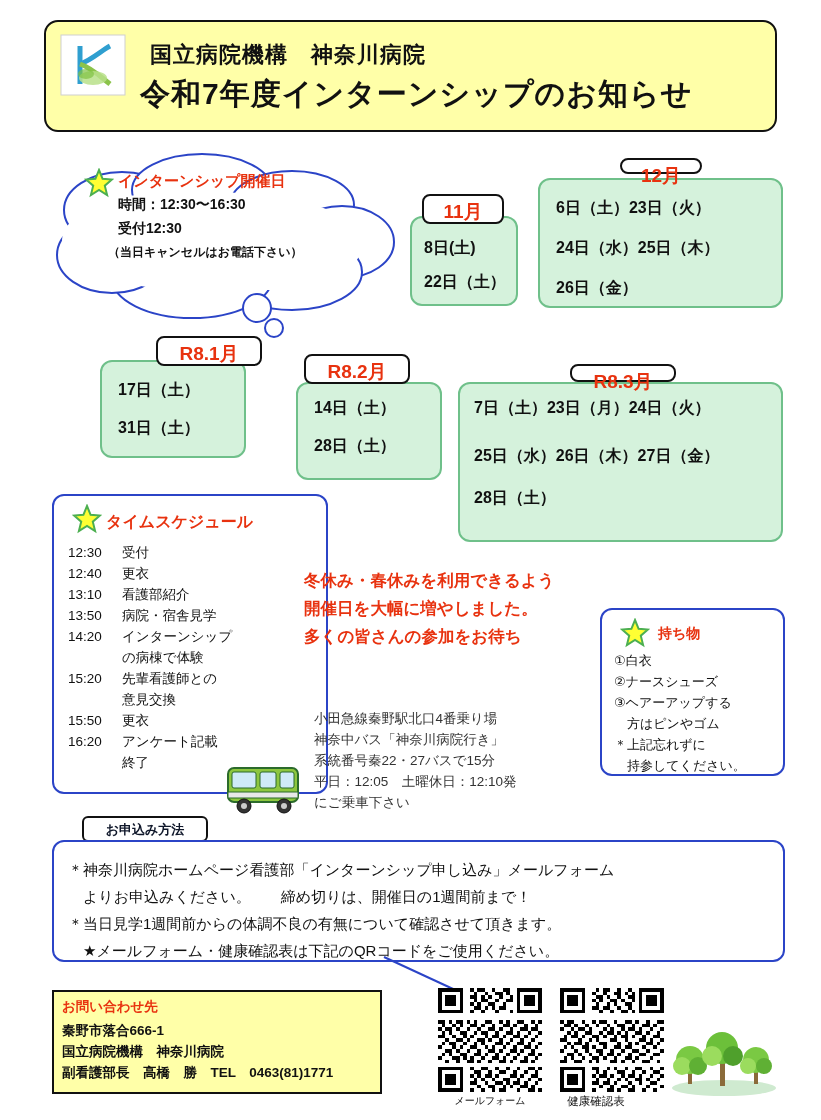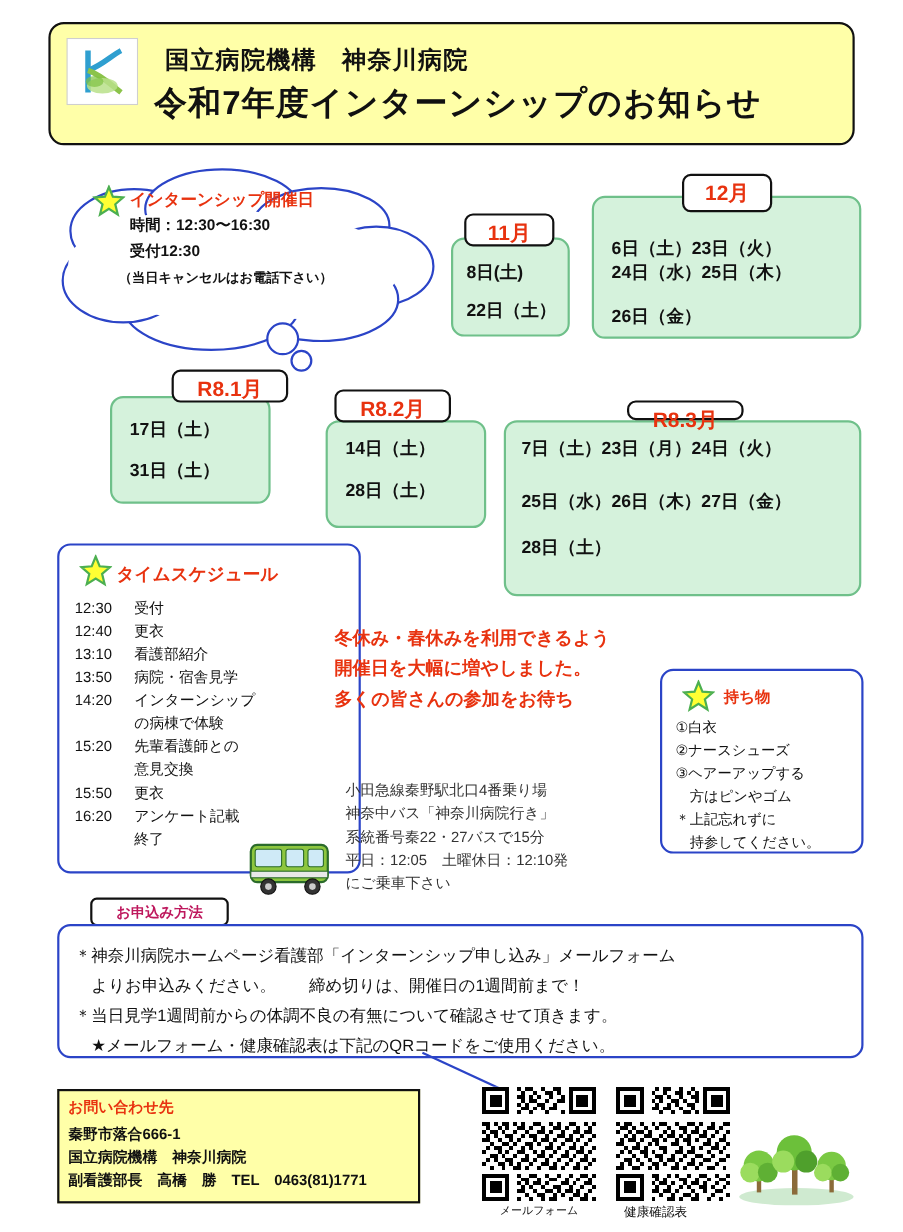--- a/index.html
+++ b/index.html
@@ -46,22 +46,22 @@
   .dayline{font-size:16px;font-weight:bold;white-space:nowrap;}
 
   
   #p-nov{left:410px;top:216px;width:108px;height:90px;}
   #lb-nov{left:422px;top:194px;width:82px;height:30px;}
   #nov-1{left:424px;top:238px;}
   #nov-2{left:424px;top:272px;}
 
   
   #p-dec{left:538px;top:178px;width:245px;height:130px;}
-  #lb-dec{left:620px;top:158px;width:82px;height:35px;}
-  #dec-1{left:556px;top:216px;}
+  #lb-dec{left:620px;top:158px;width:82px;height:16px;}
+  #dec-1{left:556px;top:198px;}
   #dec-2{left:556px;top:238px;}
   #dec-3{left:556px;top:278px;}
 
   
   #p-jan{left:100px;top:360px;width:146px;height:98px;}
   #lb-jan{left:112px;top:336px;width:106px;height:30px;margin-left:44px;}
   #jan-1{left:118px;top:380px;}
   #jan-2{left:118px;top:418px;}
 
   
@@ -103,21 +103,21 @@
   #items-list{left:614px;top:650px;width:175px;font-size:13px;line-height:21px;}
 
   
   #bus-text{left:314px;top:708px;width:300px;font-size:13.5px;line-height:21px;color:#333;}
   #bus-icon{left:222px;top:762px;width:86px;height:54px;}
 
   
   #lb-apply{
     left:82px;top:816px;width:126px;height:26px;
     background:#ffffff;border:2px solid #111;border-radius:6px;
-    color:#be185d;font-weight:bold;font-size:13px;text-align:center;
+    color:#0f172a;font-weight:bold;font-size:13px;text-align:center;
     box-sizing:border-box;padding-top:3px;
   }
   #p-apply{
     left:52px;top:840px;width:733px;height:122px;
     background:#ffffff;border:2px solid #2b44c7;border-radius:12px;box-sizing:border-box;
   }
   #apply-text{left:68px;top:856px;width:706px;font-size:15px;line-height:27px;}
 
   
   #p-contact{

